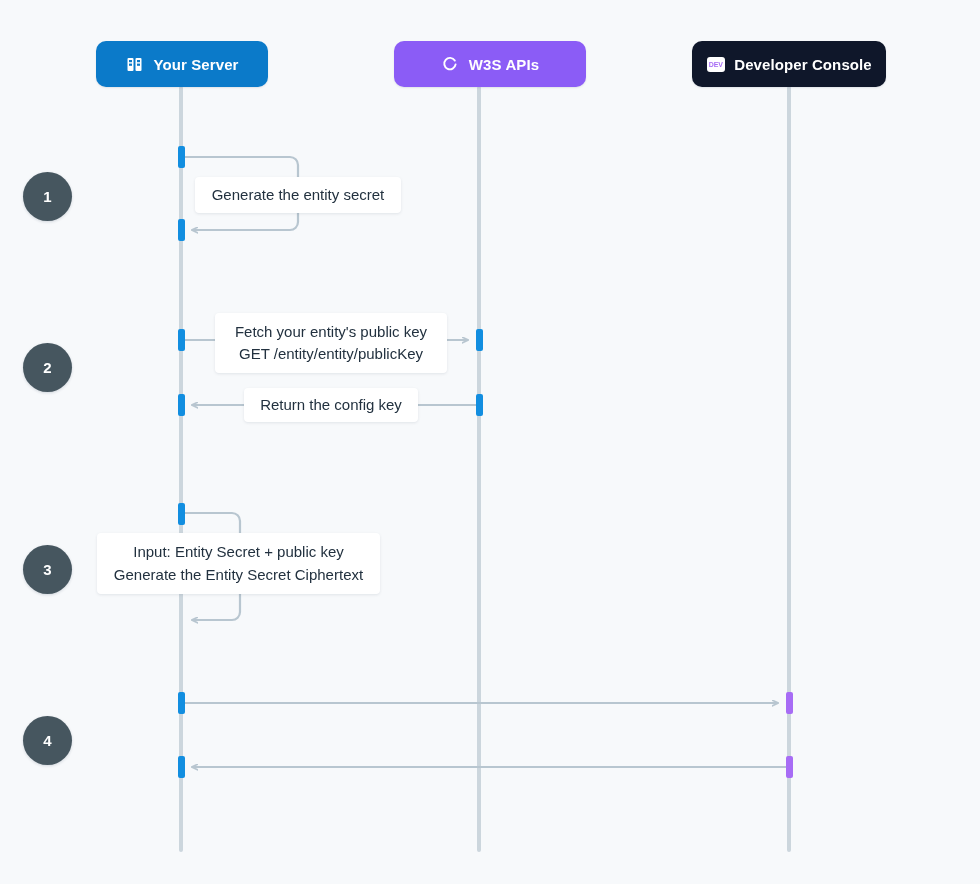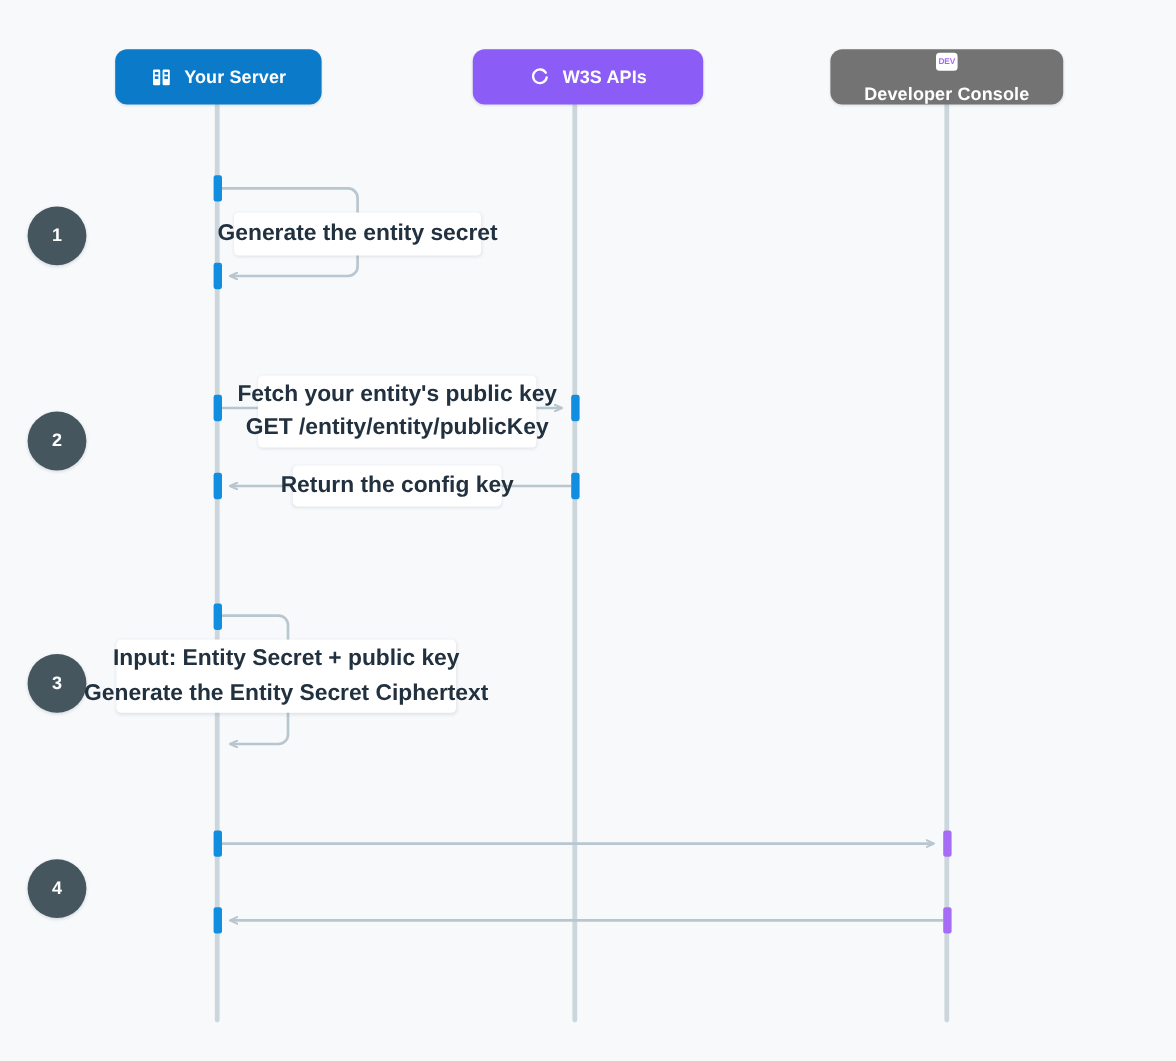--- a/index.html
+++ b/index.html
@@ -103,22 +103,22 @@
     display: flex;
     flex-direction: column;
     align-items: center;
     justify-content: center;
     box-shadow: 0 1px 3px rgba(30,50,70,0.10);
     padding: 9px 16px;
     box-sizing: border-box;
   }
   .msg-box .line {
     color: #22313f;
-    font-size: 19px;
-    font-weight: bold;
+    font-size: 15px;
+    font-weight: normal;
     white-space: nowrap;
     line-height: 1.5;
   }
 
   
   #arrows {
     position: absolute;
     left: 0;
     top: 0;
     width: 980px;
@@ -151,21 +151,21 @@
 
   <div class="participant" style="left:394px; top:41px; width:192px; background:#8b5cf6;">
     <span class="p-icon">
       <svg width="19" height="19" viewBox="0 0 19 19">
         <path d="M13.8 5.6 A5.7 5.7 0 1 0 14.6 9.4" fill="none" stroke="#ffffff" stroke-width="1.9" stroke-linecap="round"></path>
       </svg>
     </span>
     <span class="p-label">W3S APIs</span>
   </div>
 
-  <div class="participant" style="left:692px; top:41px; width:194px; background:#737373;flex-direction:column;">
+  <div class="participant" style="left:692px; top:41px; width:194px; background:#0f172a;">
     <span class="p-icon">
       <span class="dev-badge">DEV</span>
     </span>
     <span class="p-label">Developer Console</span>
   </div>
 
   <div class="step-badge" style="left:23px; top:172px;">
     <span>1</span>
   </div>
   <div class="step-badge" style="left:23px; top:343px;">

